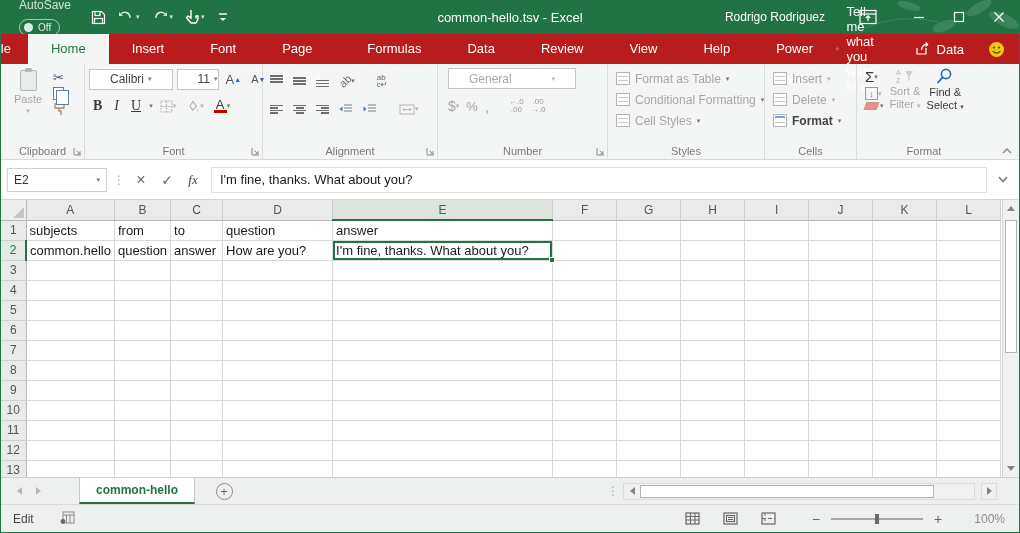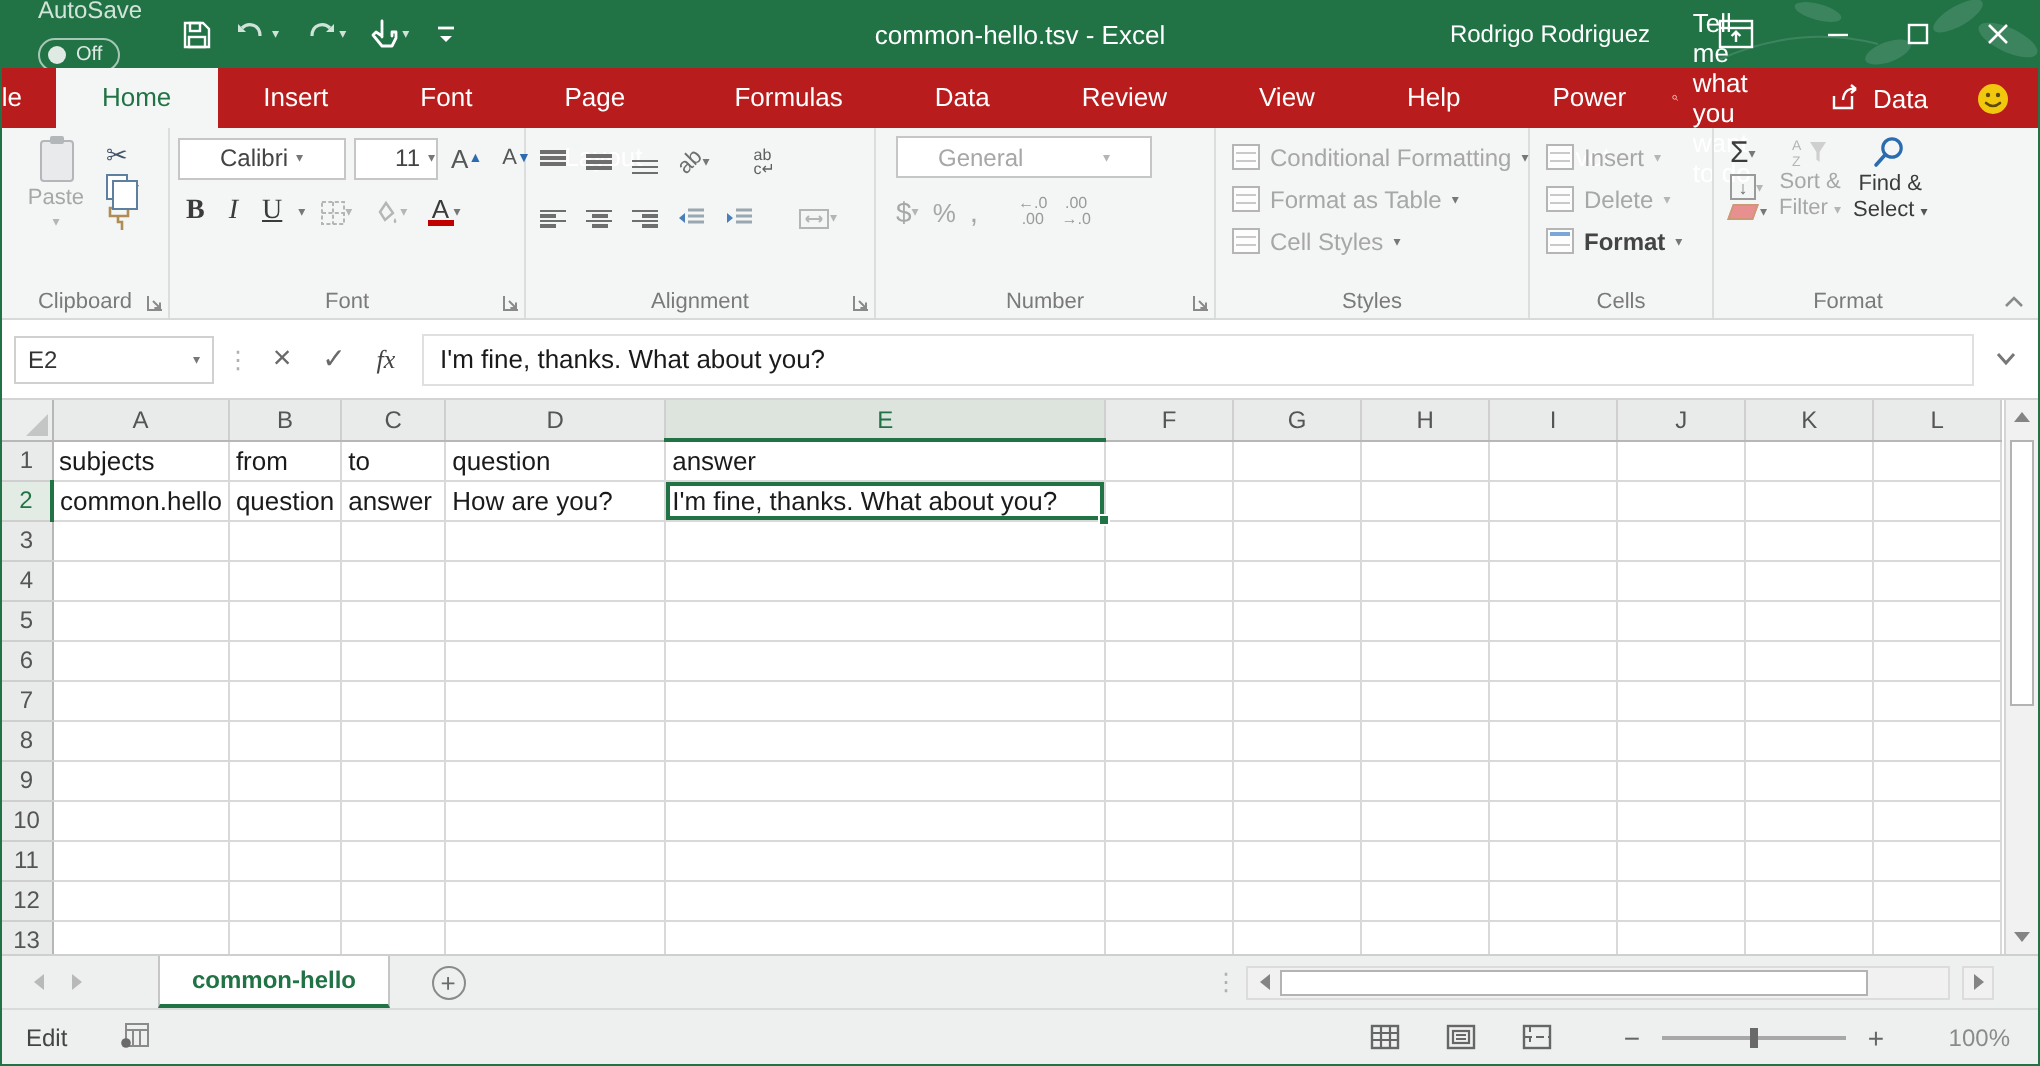--- a/index.html
+++ b/index.html
@@ -449,26 +449,26 @@
       <div class="glabel">Number</div>
       <svg class="launcher" width="9" height="9" viewBox="0 0 9 9">
           <path d="M1 1 v7 h7" fill="none" stroke="#8a8a8a"></path>
           <path d="M3.5 3.5 l3.5 3.5 M7 4.2 V7 H4.2" fill="none" stroke="#8a8a8a"></path>
         </svg>
     </div>
 
     <div class="rgroup" style="width:157px;padding-left:8px;">
       <div class="stylerow">
           <span class="mini"></span>
-          <span>Conditional Formatting</span>
+          <span>Format as Table</span>
           <span class="dd">▾</span>
         </div>
       <div class="stylerow">
           <span class="mini"></span>
-          <span>Format as Table</span>
+          <span>Conditional Formatting</span>
           <span class="dd">▾</span>
         </div>
       <div class="stylerow">
           <span class="mini"></span>
           <span>Cell Styles</span>
           <span class="dd">▾</span>
         </div>
       <div class="glabel">Styles</div>
     </div>
 

